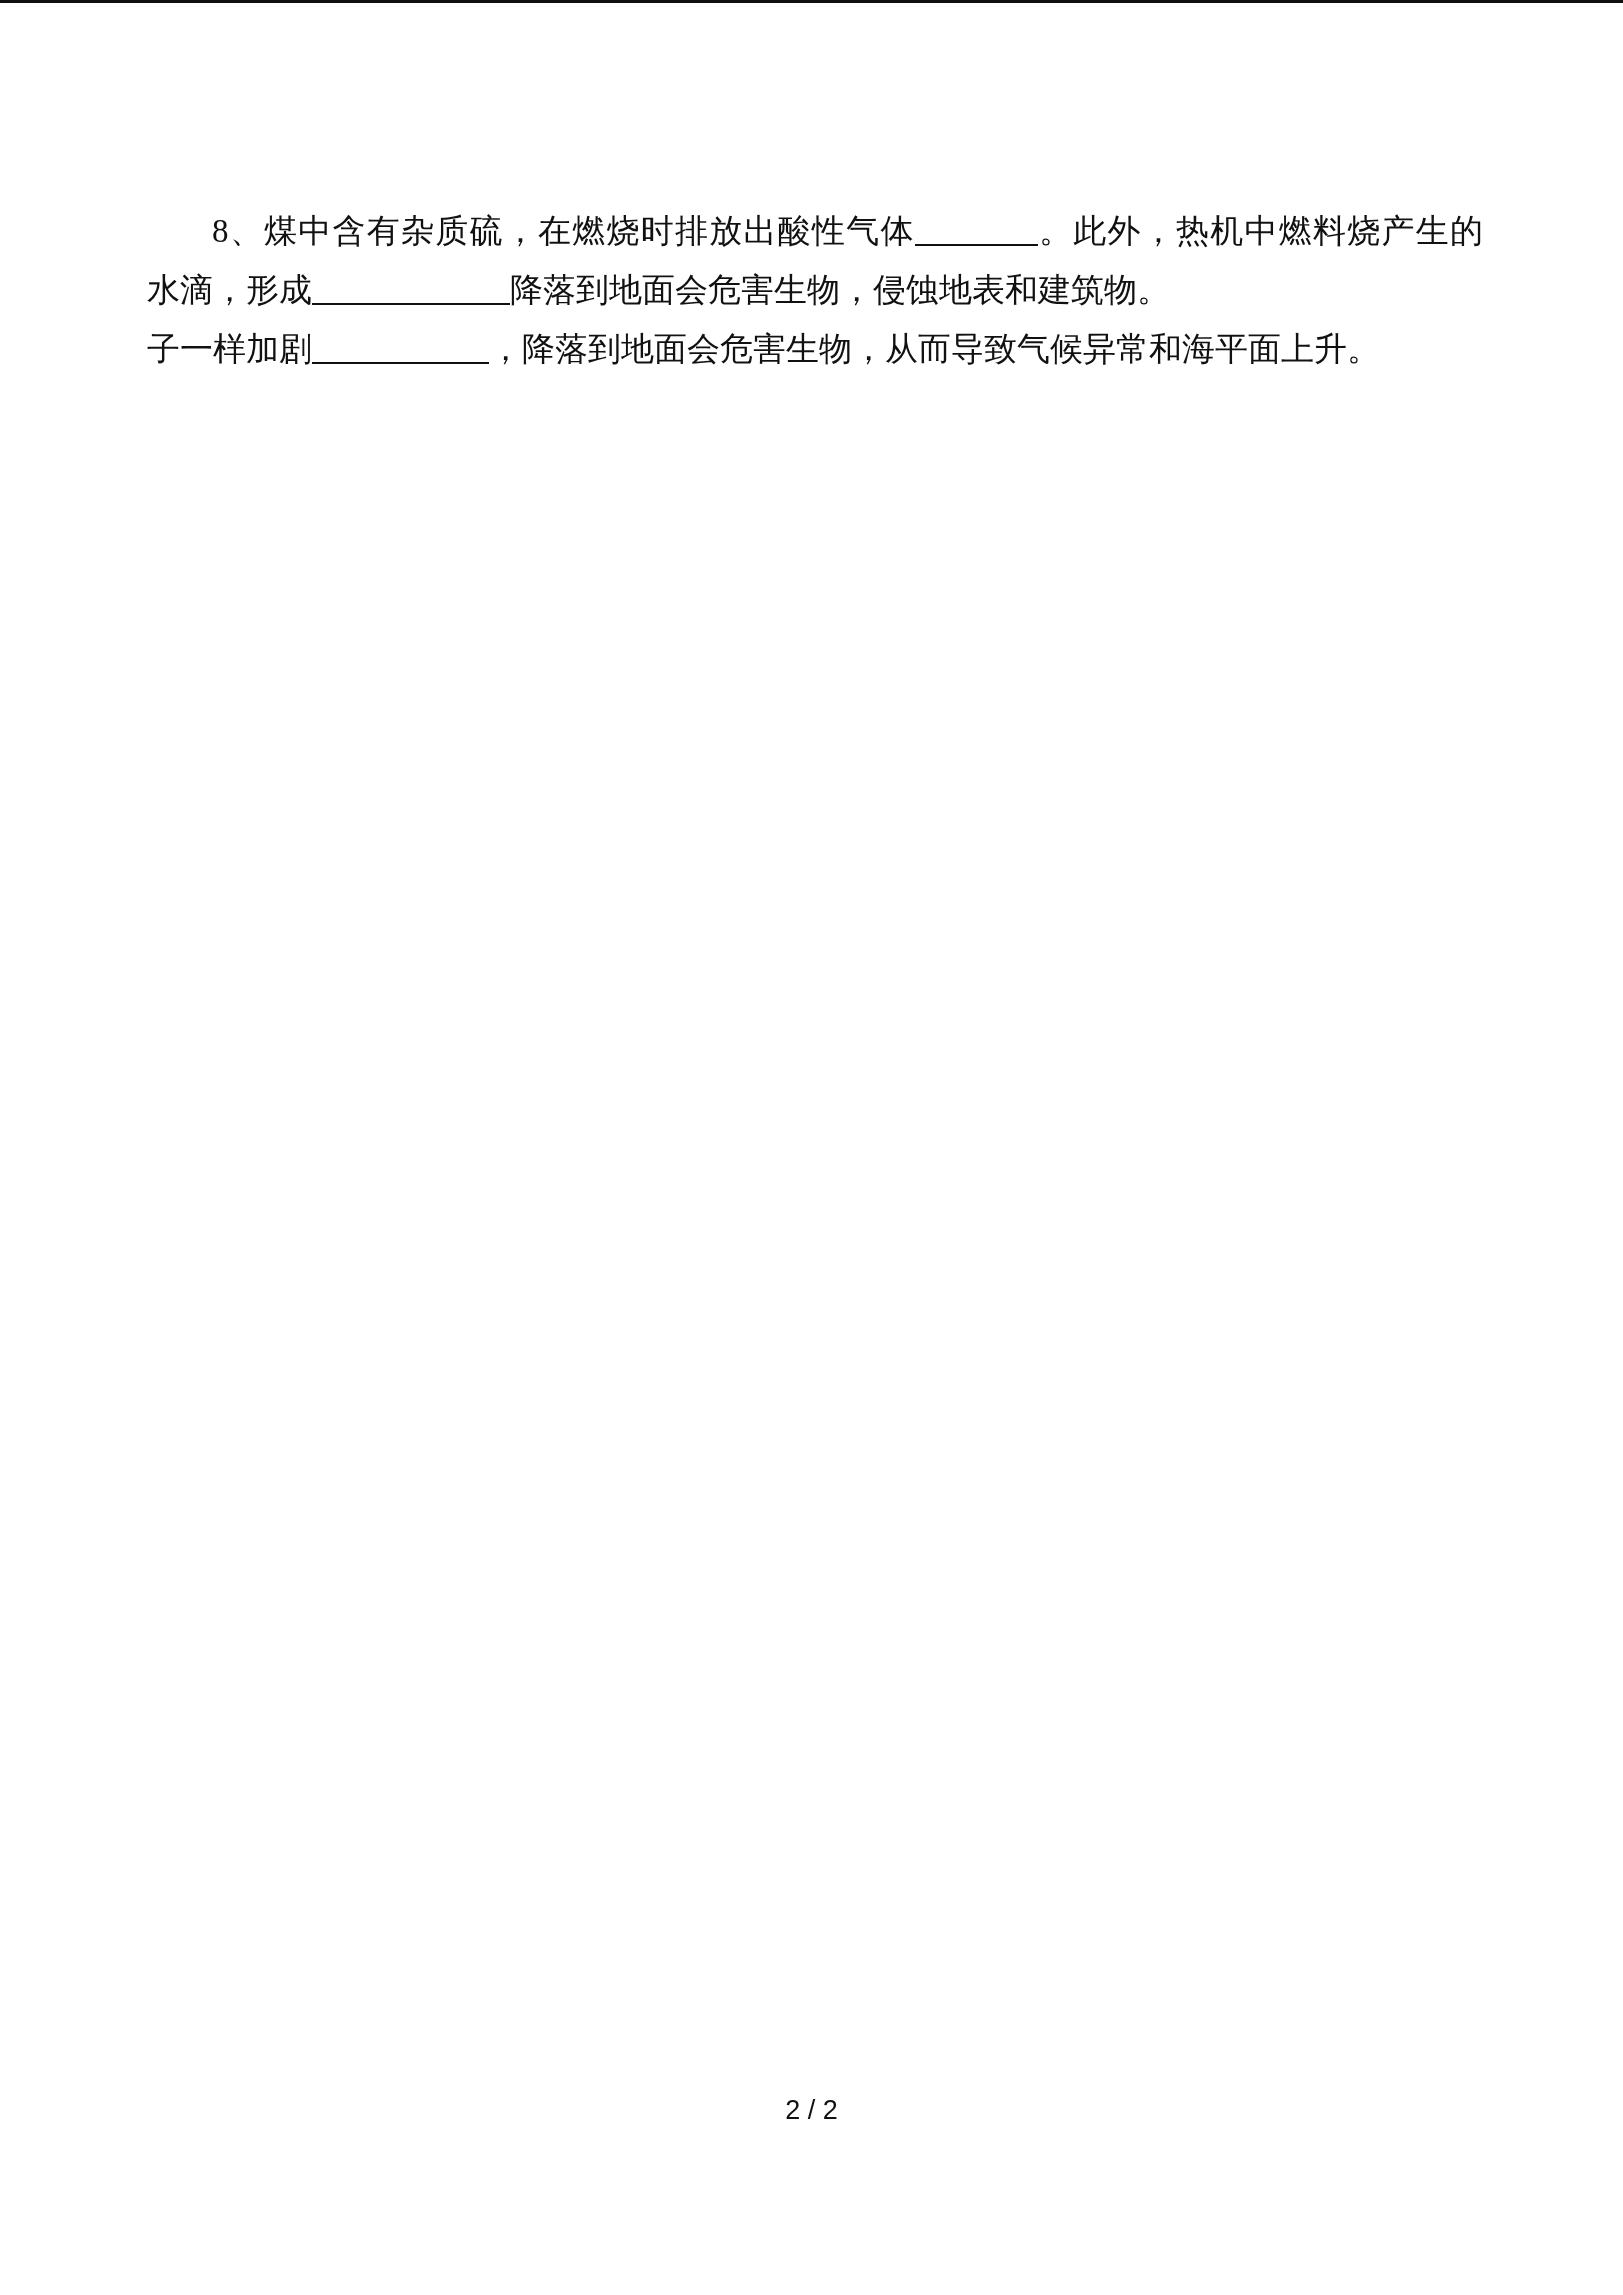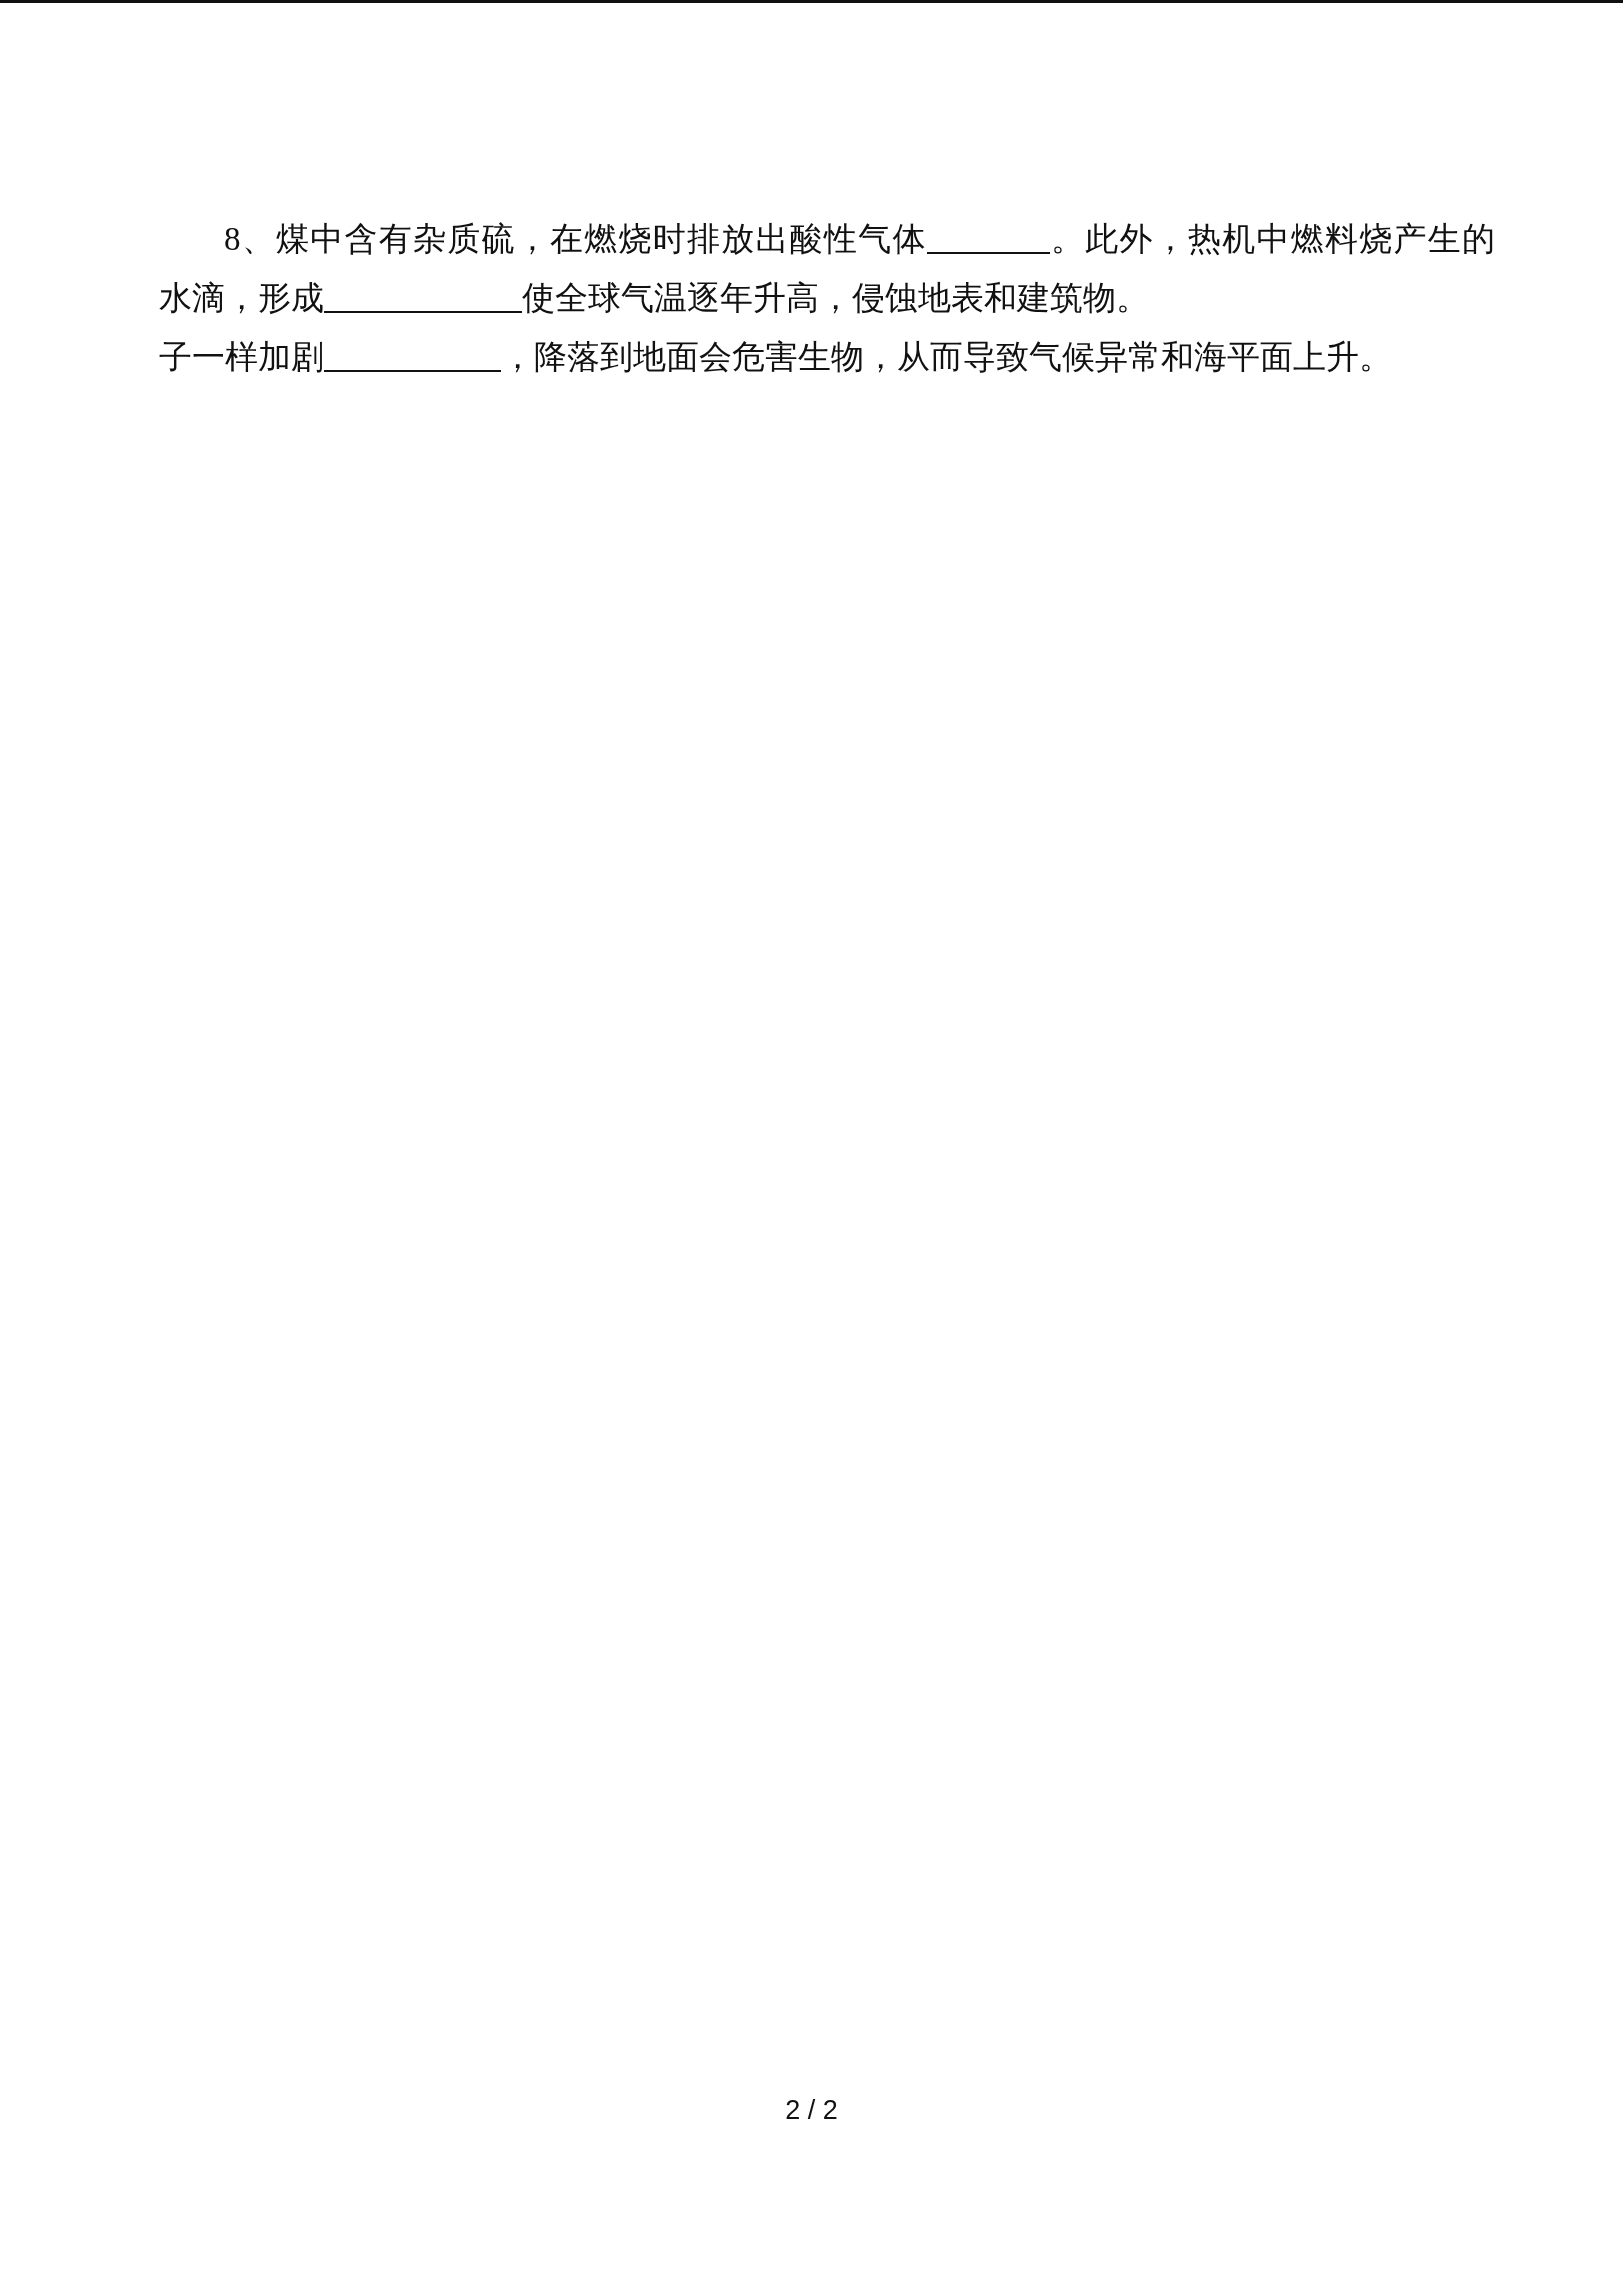--- a/index.html
+++ b/index.html
@@ -17,23 +17,22 @@
   }
   .top-edge {
     position: absolute;
     left: 0; top: 0;
     width: 100%; height: 2.7px;
     background: #101010;
   }
   .doc-body {
     position: absolute;
     left: 147px;
-    top: 210px;
+    top: 202px;
     width: 1336px;
-    margin-left: 12px;
   }
   .line {
     font-size: 33px;
     line-height: 59px;
     white-space: normal;
     text-align: left;
   }
   .line.j {
     text-align: justify;
     text-align-last: justify;
@@ -60,18 +59,18 @@
     color: #111111;
   }
 </style>
 </head>
 <body>
 
 <div class="top-edge"></div>
 
 <div class="doc-body">
     <div class="line j ind"><span class="seg">8、煤中含有杂质硫，在燃烧时排放出酸性气体</span><span class="blank" style="width: 123px;"></span><span class="seg">。此外，热机中燃料烧产生的</span></div>
-    <div class="line"><span class="seg">水滴，形成</span><span class="blank" style="width: 198px;"></span><span class="seg">使全球气温逐年升高，侵蚀地表和建筑物。</span></div>
+    <div class="line"><span class="seg">水滴，形成</span><span class="blank" style="width: 198px;"></span><span class="seg">降落到地面会危害生物，侵蚀地表和建筑物。</span></div>
     <div class="line"><span class="seg">子一样加剧</span><span class="blank" style="width: 177px;"></span><span class="seg">，降落到地面会危害生物，从而导致气候异常和海平面上升。</span></div>
   </div>
 
 <div class="page-footer">2 / 2</div>
 
 
 </body></html>

